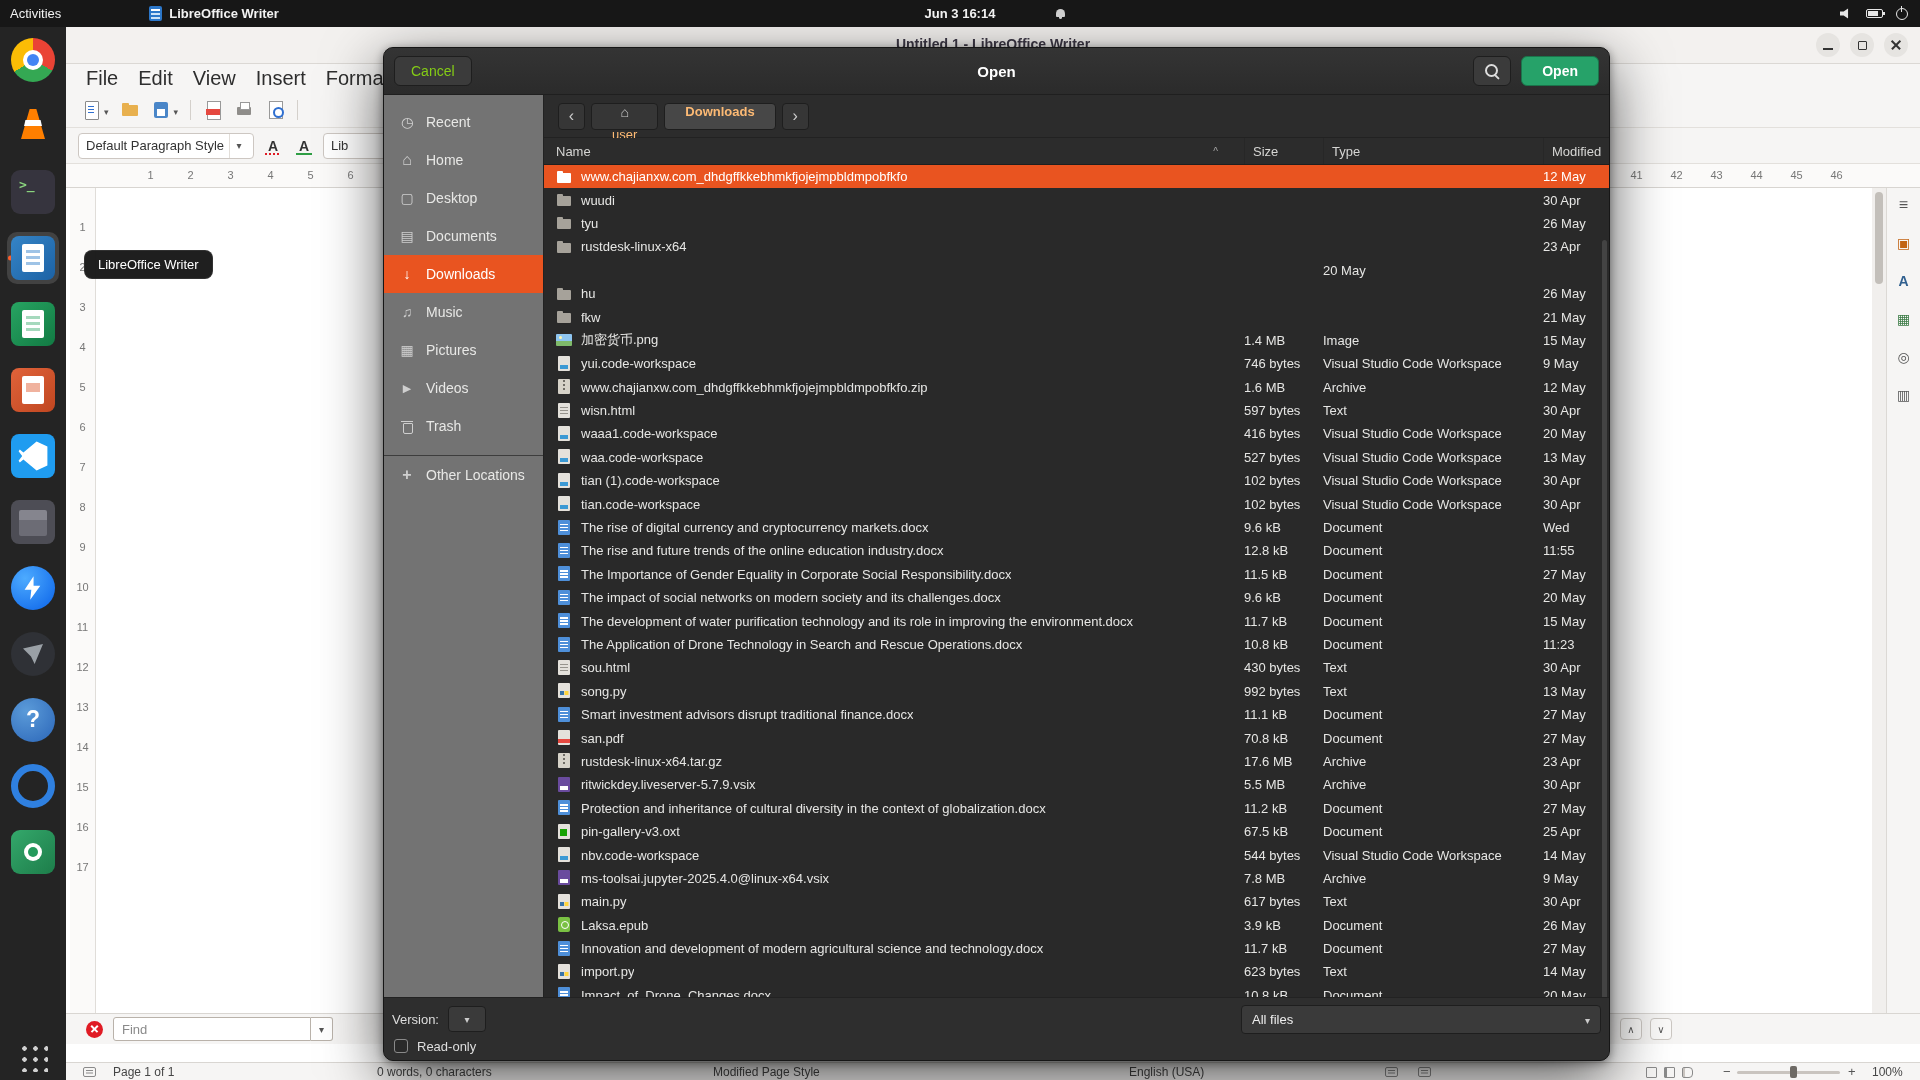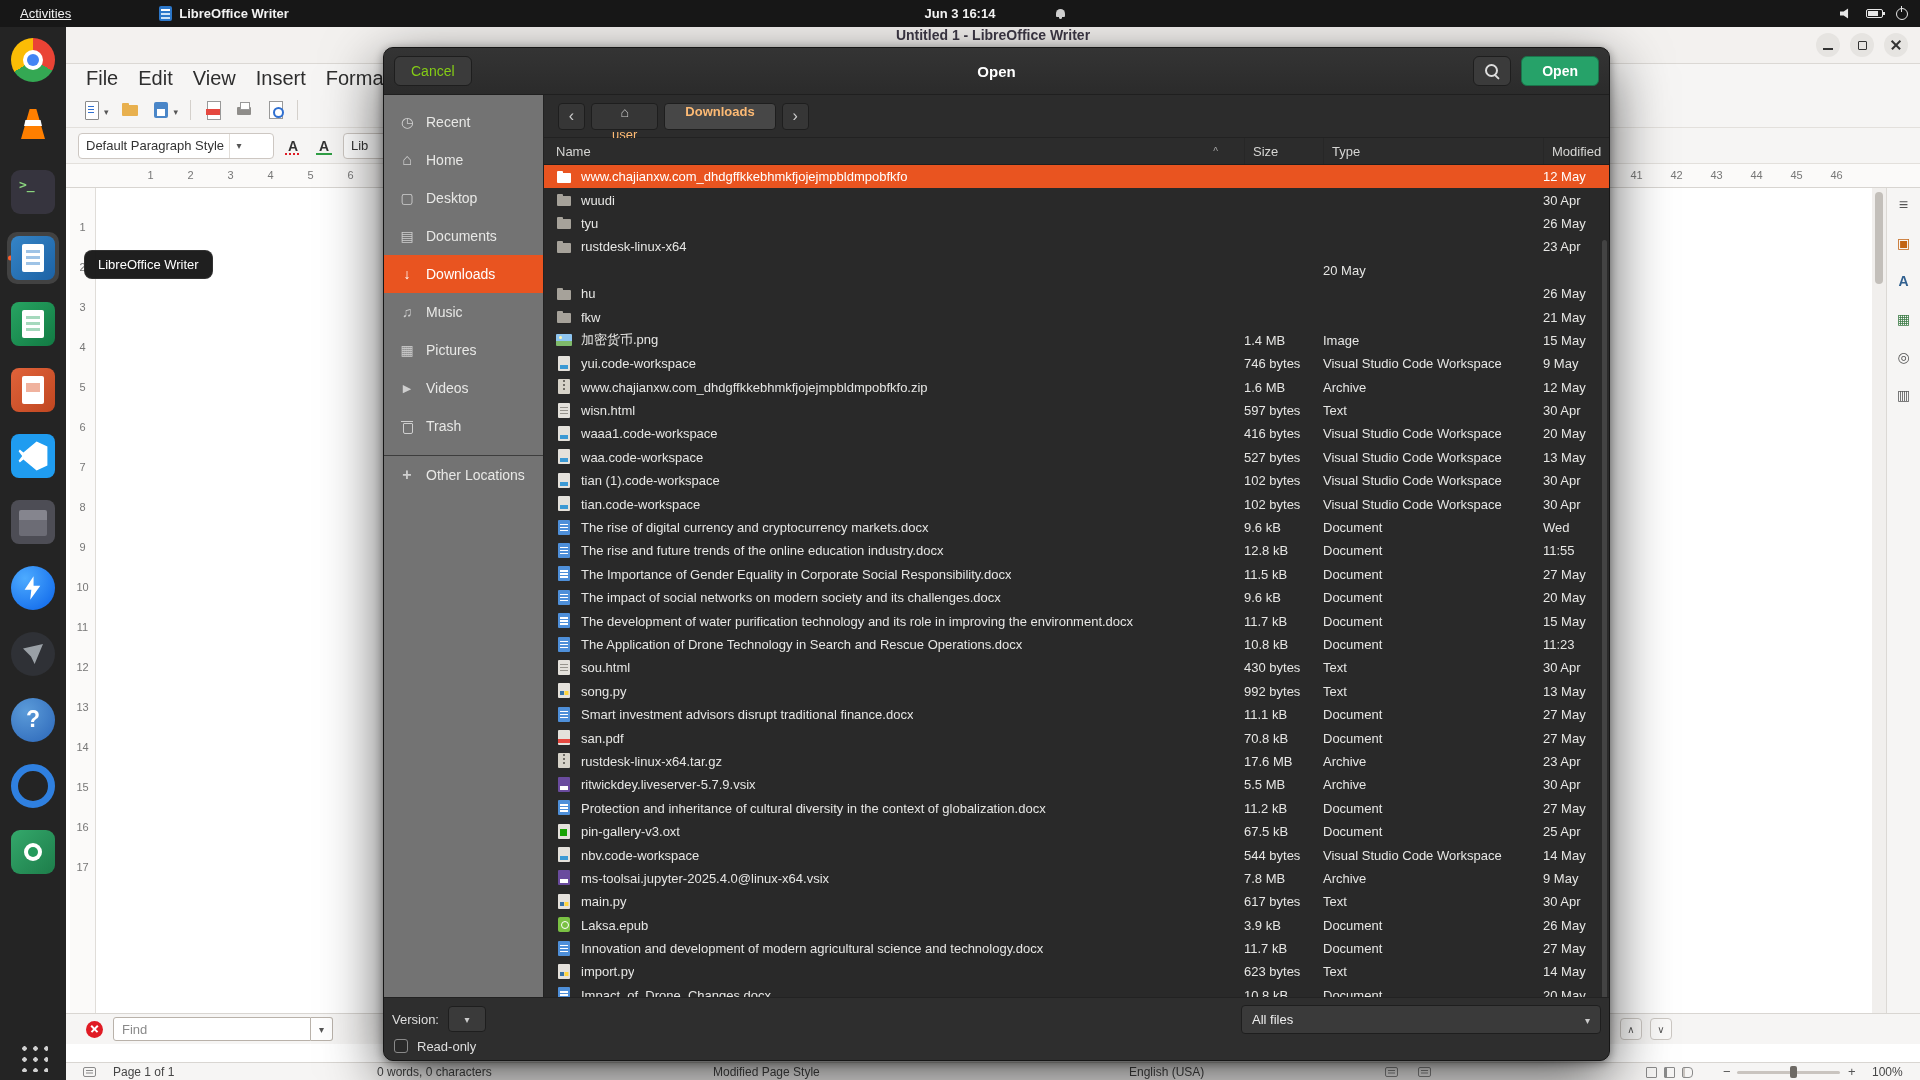--- a/index.html
+++ b/index.html
@@ -6,21 +6,21 @@
   html,body { background:#333; }
   .screen {
     position:relative; width:1920px; height:1080px; overflow:hidden;
     font-family:"Liberation Sans","DejaVu Sans",sans-serif;
     background:#4a4a4a; -webkit-font-smoothing:antialiased;
   }
 
   
   .topbar { position:absolute; top:0; left:0; right:0; height:27px; background:#171717; color:#f2f2f2;
     display:flex; align-items:center; font-size:13px; z-index:70; }
-  .tb-activities { margin-left:14px; padding:2px 6px; cursor:default;text-decoration:underline; }
+  .tb-activities { margin-left:4px; padding:2px 6px; cursor:default; }
   .tb-app { margin-left:82px; display:flex; align-items:center; gap:7px; font-weight:700; }
   .tb-appicon { width:13px; height:15px; background:#2c77c9; border-radius:2px; position:relative; }
   .tb-appicon::before { content:""; position:absolute; left:2px; right:2px; top:3px; height:2px; background:#fff;
     box-shadow:0 4px 0 #cfe3f7, 0 8px 0 #cfe3f7; }
   .tb-clock { position:absolute; left:50%; transform:translateX(-50%); font-weight:700; }
   .bell { position:absolute; left:1056px; top:9px; width:9px; height:8px; background:#cfcfcf; border-radius:5px 5px 1px 1px; }
   .bell::after { content:""; position:absolute; left:3px; top:8px; width:3px; height:2px; background:#cfcfcf; border-radius:0 0 2px 2px; }
   .tb-right { position:absolute; right:12px; display:flex; align-items:center; gap:13px; }
   .ic-vol { width:13px; height:11px; background:#e6e6e6; clip-path:polygon(0 32%,28% 32%,62% 5%,62% 95%,28% 68%,0 68%); }
   .ic-bat { width:17px; height:9px; border:1px solid #e6e6e6; border-radius:2px; position:relative; }
@@ -82,21 +82,21 @@
   .dock-grid { position:absolute; bottom:8px; left:50%; transform:translateX(-50%); width:30px; height:30px;
     background-image:radial-gradient(#d0d0d0 2px, transparent 2.5px); background-size:11px 11px;
     background-position:1px 1px; cursor:pointer; }
   .dock-tooltip { position:absolute; left:84px; top:250px; z-index:60; background:rgba(22,22,22,.96); color:#fff;
     font-size:13px; padding:6px 13px; border-radius:8px; border:1px solid rgba(255,255,255,.08); }
 
   
   .writer { position:absolute; left:66px; top:27px; right:0; bottom:0; z-index:10;
     display:flex; flex-direction:column; background:#fff; }
   .w-titlebar { height:37px; background:#f3f1ef; border-bottom:1px solid #dbd8d4; position:relative; flex:none; }
-  .w-title { position:absolute; left:50%; top:0; transform:translateX(-50%); font-size:14px; font-weight:700; color:#3d3846; }
+  .w-title { position:absolute; left:50%; top:9px; transform:translateX(-50%); font-size:14px; font-weight:700; color:#3d3846; }
   .wbtns { position:absolute; right:12px; top:6px; display:flex; gap:10px; }
   .wbtn { width:24px; height:24px; border-radius:50%; background:#e6e4e1; color:#333; position:relative; cursor:pointer; }
   .wbtn-min::before { content:""; position:absolute; left:7px; right:7px; top:15px; height:1.6px; background:#333; }
   .wbtn-max::before { content:""; position:absolute; inset:7.5px; border:1.5px solid #333; border-radius:1px; }
   .wbtn-close::before, .wbtn-close::after { content:""; position:absolute; left:6px; top:11px; width:12px; height:1.6px; background:#333; }
   .wbtn-close::before { transform:rotate(45deg); } .wbtn-close::after { transform:rotate(-45deg); }
   .w-menubar { height:28px; background:#f6f5f4; display:flex; align-items:center; padding-left:10px; flex:none; }
   .w-menu { font-size:20px; color:#2e2e2e; padding:3px 10px; border-radius:4px; cursor:pointer; }
   .w-toolbar { height:36px; background:#f6f5f4; border-bottom:1px solid #e3e0dc; display:flex; align-items:center;
     padding-left:12px; gap:5px; flex:none; }
@@ -116,21 +116,21 @@
   .ti-print::after { left:6px; top:2px; width:8px; height:6px; background:#fff; border:1px solid #999; }
   .ti-preview::before { left:4px; top:1px; width:12px; height:16px; background:#fff; border:1px solid #999; }
   .ti-preview::after { left:8px; top:7px; width:7px; height:7px; border:2px solid #2f6fd0; border-radius:50%; }
   .tcaret::before { content:"▾"; font-size:9px; color:#555; }
   .w-formatbar { height:36px; background:#f6f5f4; border-bottom:1px solid #e3e0dc; display:flex; align-items:center;
     padding-left:12px; gap:7px; flex:none; }
   .combo { height:26px; background:#fff; border:1px solid #cdc7c2; border-radius:4px; display:flex; align-items:center; cursor:pointer; }
   .combo .val { font-size:13px; color:#333; padding:0 7px; white-space:nowrap; overflow:hidden; }
   .combo .ccaret { width:19px; align-self:stretch; border-left:1px solid #e2ded9; display:flex; align-items:center; justify-content:center; }
   .combo .ccaret::before { content:"▾"; font-size:10px; color:#555; }
-  .combo-style { width:196px; } .combo-style .val { width:150px; }
+  .combo-style { width:176px; } .combo-style .val { width:150px; }
   .combo-font { width:150px; }
   .fmt-ico { width:24px; height:24px; position:relative; font-weight:700; font-size:14px; color:#333;
     display:flex; align-items:center; justify-content:center; cursor:pointer; }
   .fmt-spell::after { content:""; position:absolute; left:4px; right:4px; bottom:3px; height:2px;
     background:repeating-linear-gradient(90deg,#e01b24 0 2px,transparent 2px 4px); }
   .fmt-clone::after { content:""; position:absolute; left:4px; right:4px; bottom:3px; height:2px; background:#2f9e44; }
   .w-ruler { height:24px; background:#fbfaf9; border-bottom:1px solid #d8d5d1; position:relative; flex:none; }
   .ruler-nums { position:absolute; top:5px; display:flex; gap:27px; font-size:11px; color:#777; }
   .ruler-nums span { width:13px; text-align:center; }
   .ruler-left { left:78px; } .ruler-right { left:1564px; }

